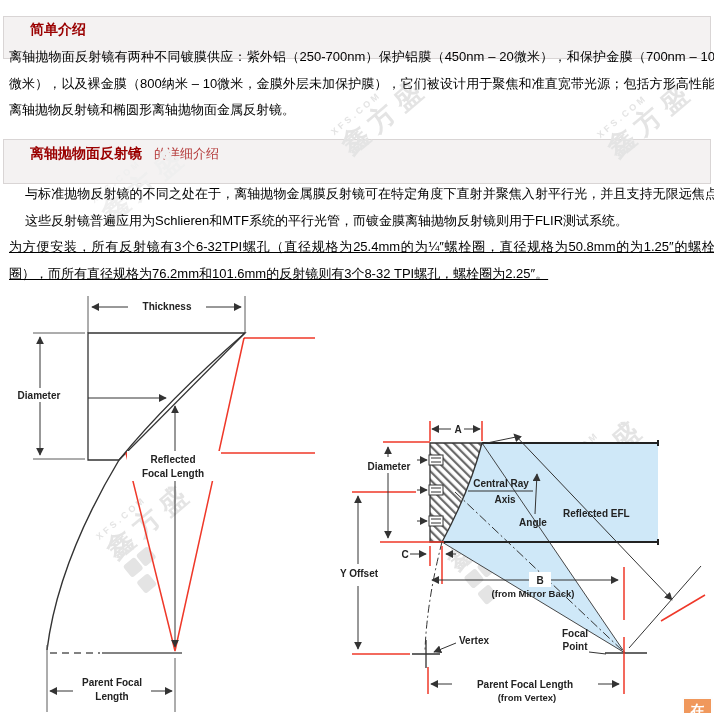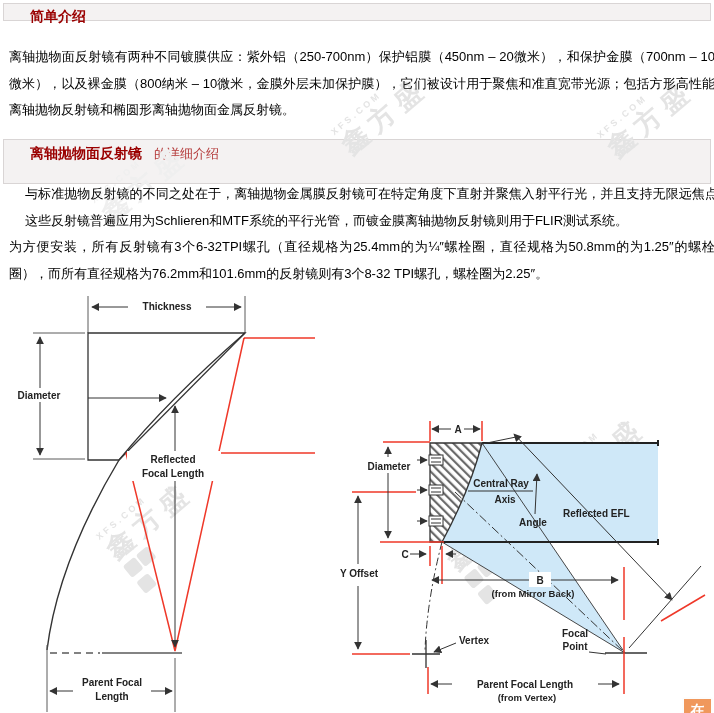--- a/index.html
+++ b/index.html
@@ -6,32 +6,32 @@
   #page {
     position:relative; width:714px; height:713px; overflow:hidden;
     background:#fff; font-family:"Liberation Sans","DejaVu Sans",sans-serif;
   }
   
   .bar {
     position:absolute; left:3px; width:708px; box-sizing:border-box;
     background:#f4f2f2; border:1px solid #d9d5d5; z-index:0;
     padding-left:26px; color:#9a0000; font-weight:bold;
   }
-  .bar1 { top:3px;  height:18px; line-height:25px; font-size:14px; }
+  .bar1 { top:16px;  height:43px; line-height:25px; font-size:14px; }
   .bar2 { top:139px; height:45px; line-height:26px; font-size:14px; }
   .bar2 .suffix { color:#b43a3a; font-weight:normal; font-size:13px; margin-left:12px; }
   
   .para {
     position:absolute; left:9px; width:706px; z-index:2;
     font-size:13px; color:#000; line-height:26.5px;
     text-align:justify;
   }
   .p1 { top:44px; }
   .p2 { top:181px;margin-left:16px; }
-  .p3 { top:234px; }
+  .p3 { top:234px;text-decoration:underline; }
   
   .wm {
     position:absolute; z-index:1; pointer-events:none;
     transform:rotate(-40deg); text-align:left; color:#e4e4e4; font-weight:bold;
   }
   .wm .wm-url  { font-size:9px; letter-spacing:3px; line-height:10px; }
   .wm .wm-logo { font-size:27px; letter-spacing:7px; line-height:30px; }
   .wm .wm-squares { margin-top:2px; width:46px; }
   .wm .sq { display:inline-block; width:15px; height:15px; background:#e4e4e4; border-radius:3px; margin:1px; }
   .wm .sq-row2 { display:block; }

